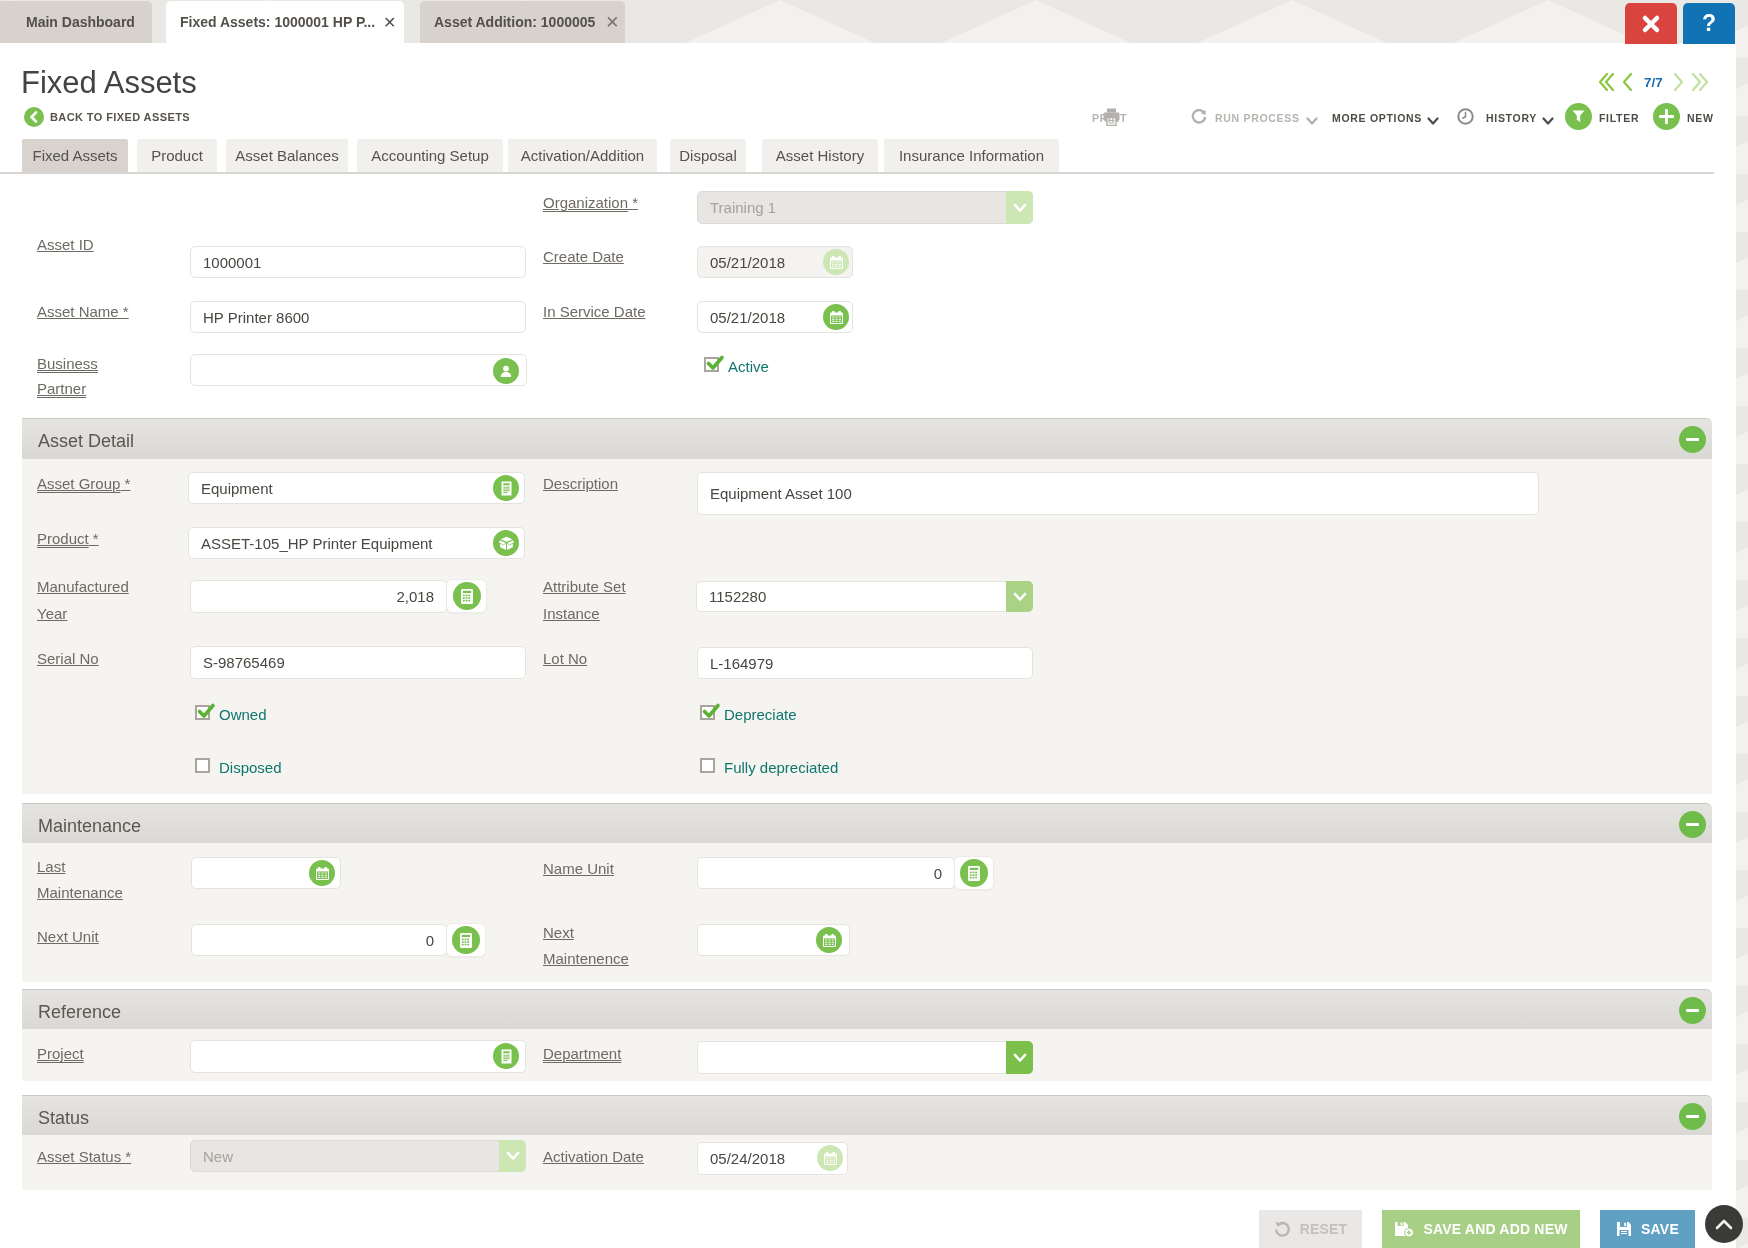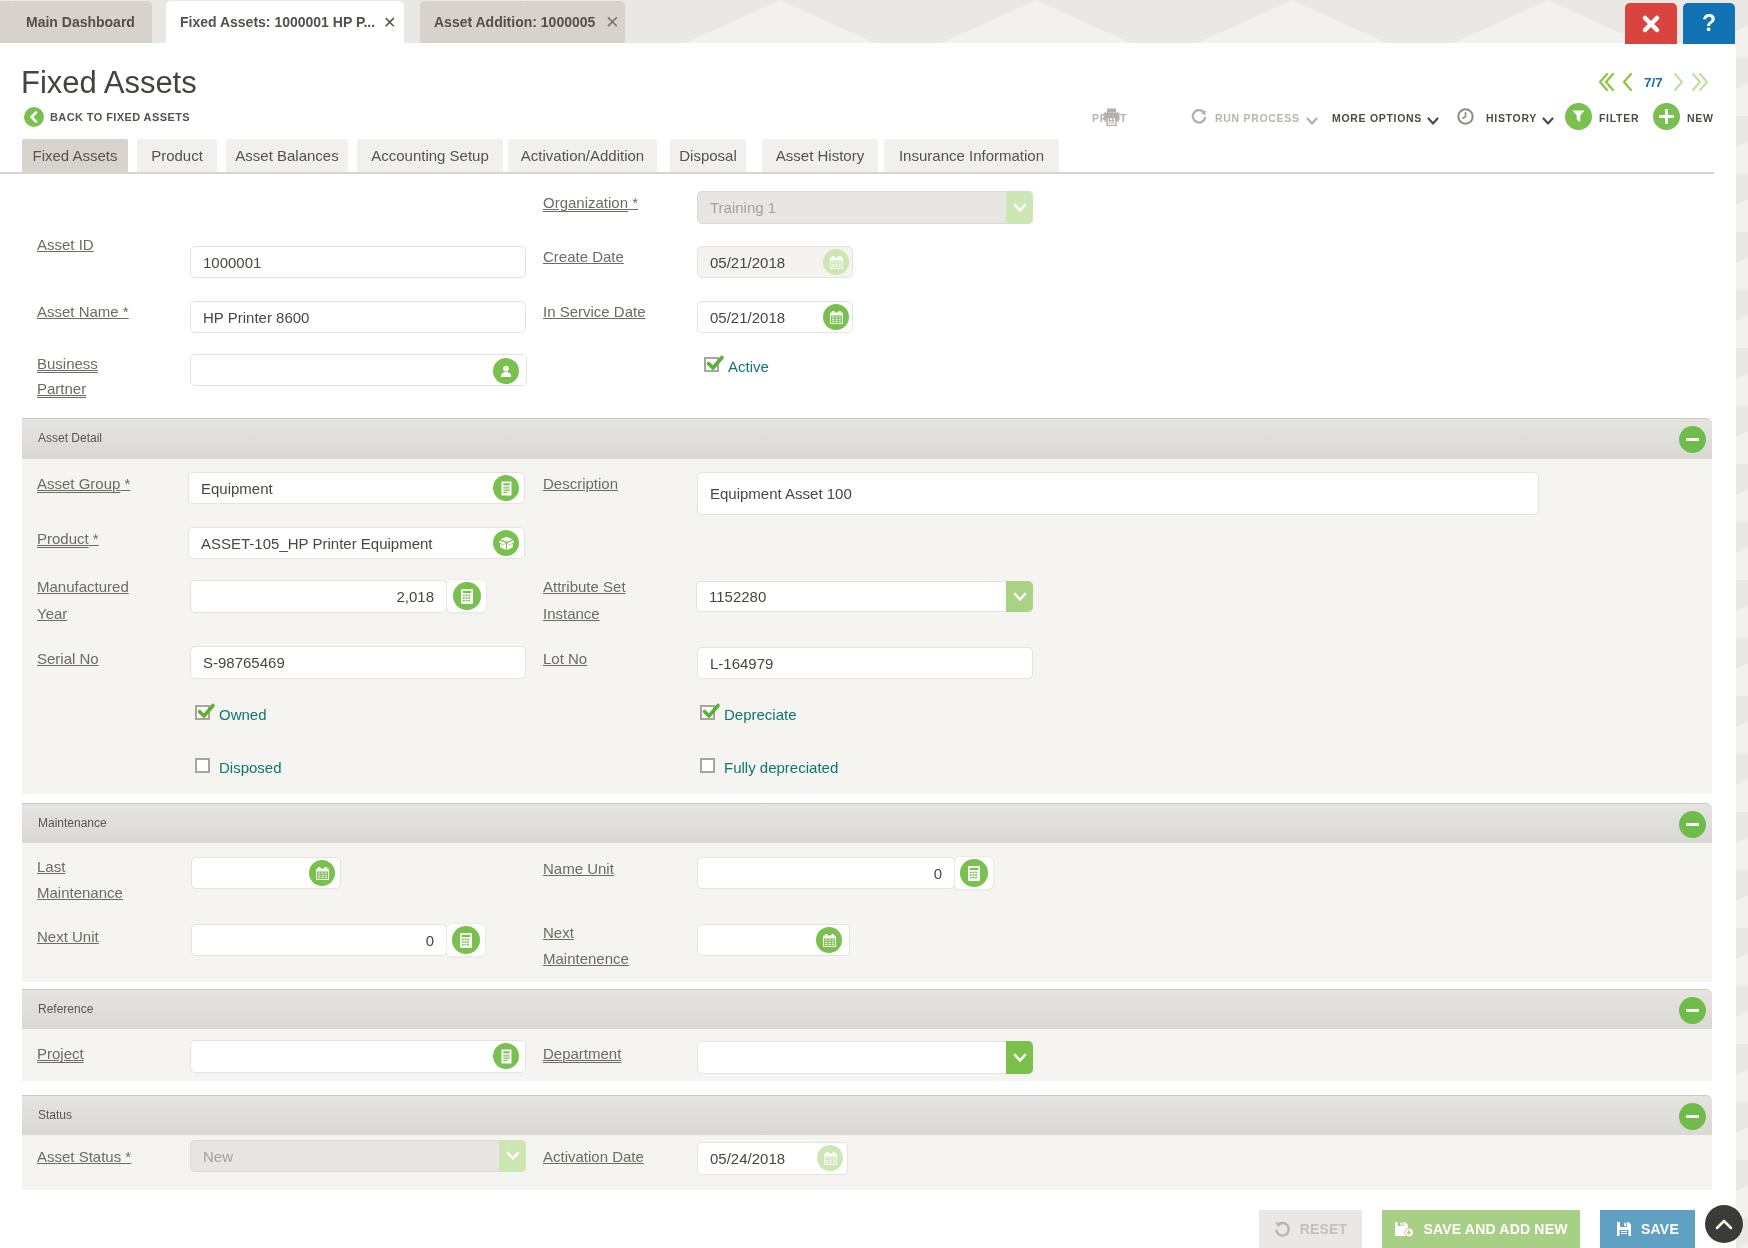--- a/index.html
+++ b/index.html
@@ -44,21 +44,21 @@
 .in .r { width:100%; text-align:right; }
 .ddb { position:absolute; right:-1px; top:-1px; bottom:-1px; width:27px; background:#7cc04c;
   border-radius:0 5px 5px 0; display:flex; align-items:center; justify-content:center; }
 .ddb.pale { background:#cde7b4; }
 .ddb.mid { background:#a9d284; }
 .cbtn { position:absolute; background:#fff; border:1px solid #ecebe7; border-radius:6px;
   display:flex; align-items:center; justify-content:center; box-shadow:0 1px 2px rgba(0,0,0,.04); }
 
 .sech { position:absolute; left:22px; width:1690px; height:41px;
   background:linear-gradient(#e5e4e1,#d9d8d5); border-top:1px solid #c9c8c5; border-radius:0 6px 0 0; }
-.sech span { position:absolute; left:16px; top:12px; font-size:12px; color:#5b5751; }
+.sech span { position:absolute; left:16px; top:12px; font-size:18px; color:#5b5751; }
 .secb { position:absolute; left:22px; width:1690px; background:#f5f4f1; }
 .minus { position:absolute; right:6px; top:7px; width:27px; height:27px; border-radius:50%;
   background:#6fbc4a; display:flex; align-items:center; justify-content:center; }
 .minus i { display:block; width:13px; height:3px; background:#fff; border-radius:1px; }
 
 .cb { position:absolute; width:15px; height:15px; background:#fff; border:2px solid #a8a49e; }
 .cb svg { position:absolute; left:0px; top:-5px; overflow:visible; }
 .cblbl { position:absolute; font-size:15px; color:#0f766e; }
 
 .btn { position:absolute; top:1210px; height:38px; display:flex; align-items:center; justify-content:center;

